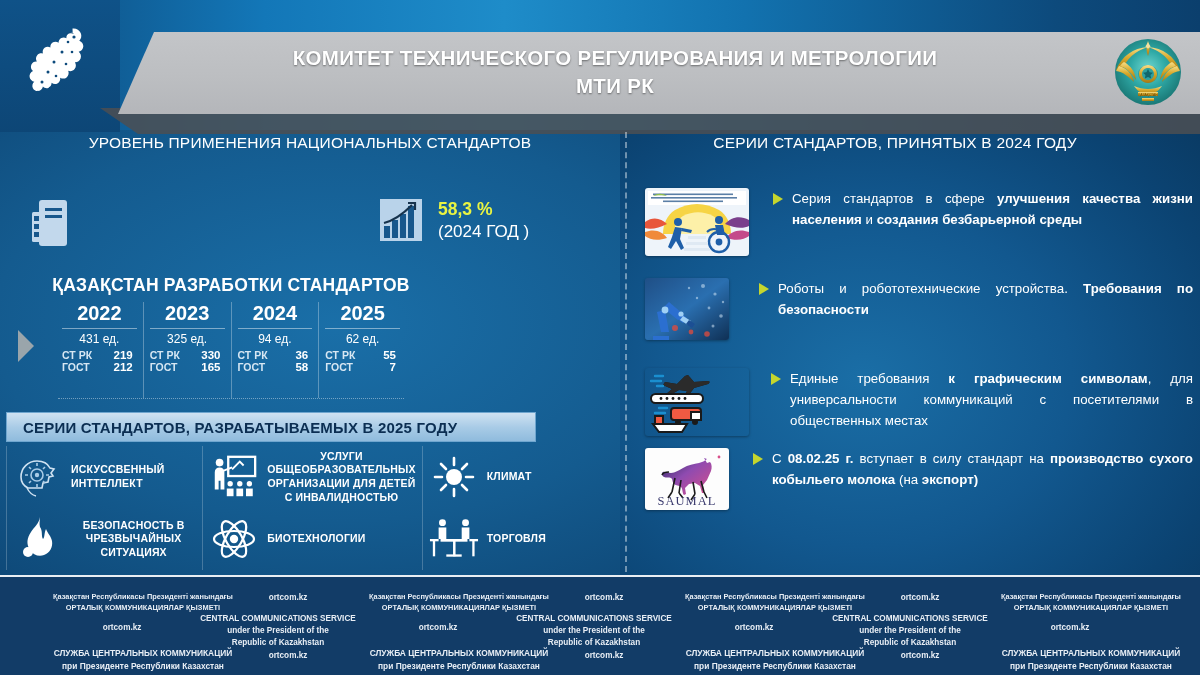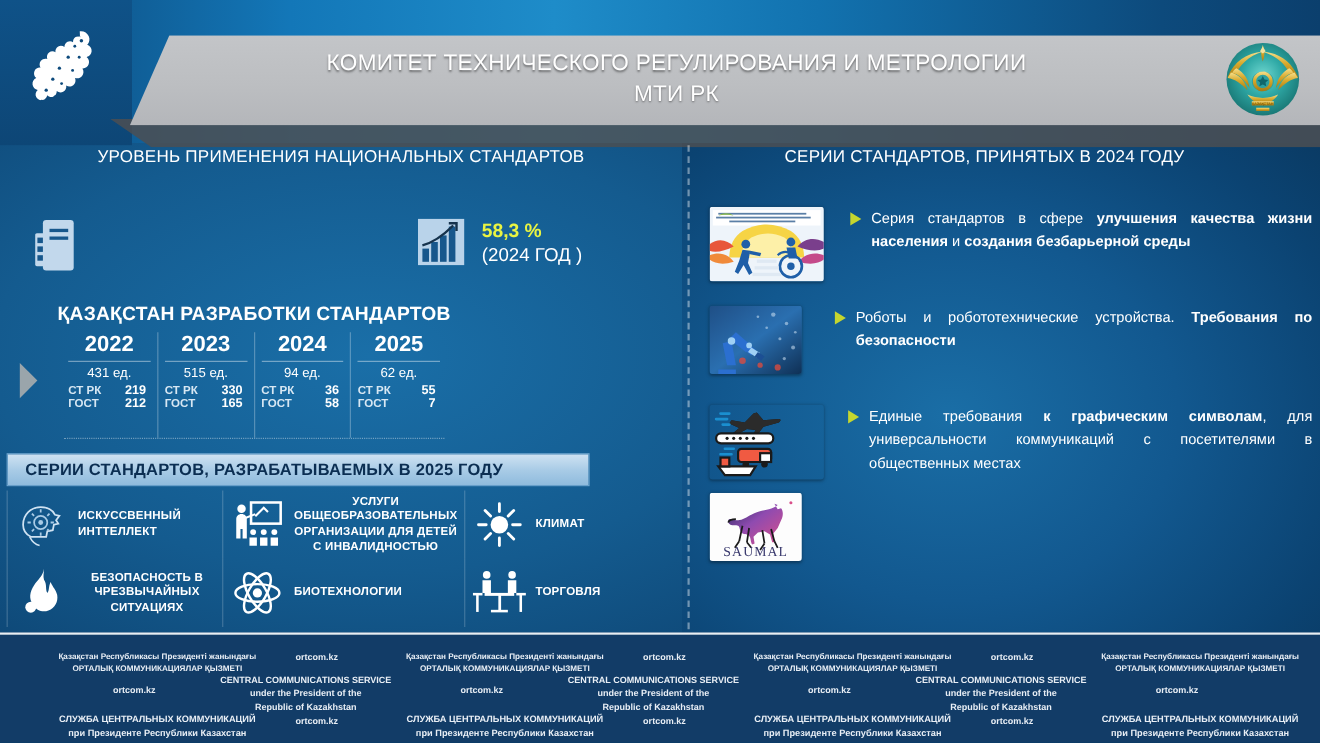--- a/index.html
+++ b/index.html
@@ -35,21 +35,21 @@
     clip-path:polygon(0 0, 1100px 0, 1100px 26px, 38px 26px);
   }
   .hdr-plate{
     position:absolute; left:118px; top:32px; width:1082px; height:82px;
     background:linear-gradient(180deg,#c3c5c8 0%,#bcbec1 55%,#b4b6ba 100%);
     clip-path:polygon(36px 0, 1082px 0, 1082px 82px, 0 82px);
   }
   .hdr-title{
     position:absolute; left:150px; top:44px; width:930px;
     text-align:center; color:#ffffff;
-    font-size:20.5px; font-weight:normal; line-height:1.35;
+    font-size:20.5px; font-weight:bold; line-height:1.35;
     letter-spacing:.3px;
     text-shadow:0 1px 2px rgba(0,0,0,.45);
   }
   .hdr-emblem{
     position:absolute; left:1112px; top:36px; width:72px; height:72px;
   }
   .leopard{
     position:absolute; left:26px; top:24px; width:72px; height:88px;
   }
   .divider-dashed{
@@ -292,21 +292,21 @@
         <span class="dyn-v">219</span>
       </div>
       <div class="dyn-kv">
         <span class="dyn-k">ГОСТ</span>
         <span class="dyn-v">212</span>
       </div>
     </div>
     <div class="dyn-col">
       <div class="dyn-year">2023</div>
       <div class="dyn-rule"></div>
-      <div class="dyn-total">515 ед.</div>
+      <div class="dyn-total">325 ед.</div>
       <div class="dyn-kv">
         <span class="dyn-k">СТ РК</span>
         <span class="dyn-v">330</span>
       </div>
       <div class="dyn-kv">
         <span class="dyn-k">ГОСТ</span>
         <span class="dyn-v">165</span>
       </div>
     </div>
     <div class="dyn-col">
@@ -584,20 +584,24 @@
           <path d="M62 11c-2 2-5 3-8 4-5 1-11 2-16 5-4 2-8 5-12 5-3 0-6-2-8-1-2 1-1 4 1 5 2 1 5 0 7 1 2 1 1 4 3 6 2 2 5 1 7 3 2 2 1 6 3 8l2-1-1-6 4-4 6-1 5 3 2 7h2l-1-8 4-5 4-9c1-3 1-7-1-9l-3 1-3-5z"></path>
         </g>
         <g stroke="#1b1b1b" stroke-width="1.6" fill="none">
           <path d="M24 24c-3 0-6 0-7 3M30 30l-3 14M36 32l-2 13M48 34l2 12M56 33l3 11"></path>
           <path d="M27 44l-4 6M34 45l4 5M50 46l-4 6M59 44l3 6"></path>
         </g>
         <circle cx="74" cy="9" r="1.4" fill="#d94f8a"></circle>
         <text x="42" y="57" font-size="12.5" text-anchor="middle" fill="#3a3a6e" font-family="'Liberation Serif',serif" letter-spacing="1">SAUMAL</text>
       </svg>
     </span>
+    <span class="bl-body">
+      <span class="arrow"></span>
+      <span class="bl-txt"><span>С </span><b>08.02.25 г.</b><span> вступает в силу стандарт на </span><b>производство сухого кобыльего молока</b><span> (на </span><b>экспорт)</b></span>
+    </span>
   </div>
 
   <div class="footer">
 
     <div class="fblock f-kz" style="left:18px;top:14px;width:250px">
       <div>Қазақстан Республикасы Президенті жанындағы</div>
       <div>ОРТАЛЫҚ КОММУНИКАЦИЯЛАР ҚЫЗМЕТІ</div>
     </div>
     <div class="fblock f-kz" style="left:334px;top:14px;width:250px">
       <div>Қазақстан Республикасы Президенті жанындағы</div>

